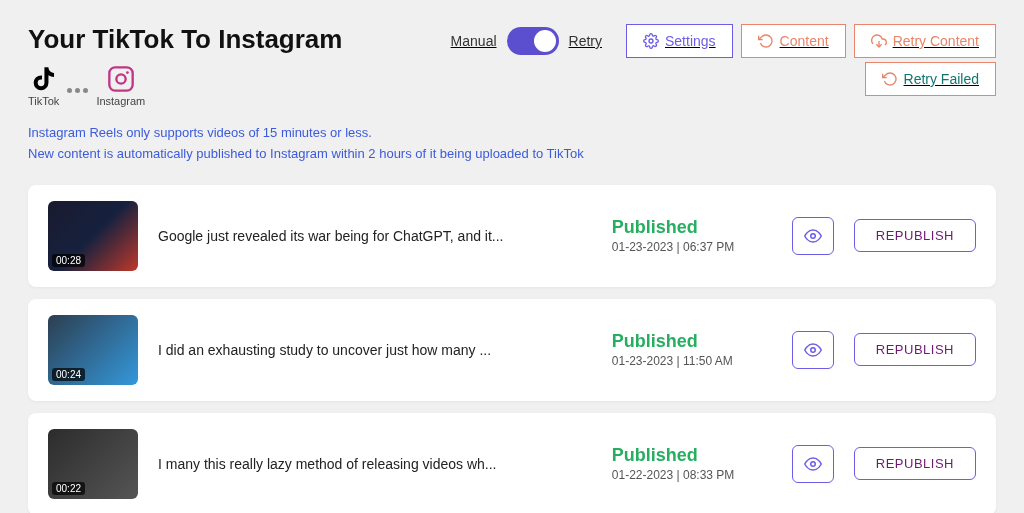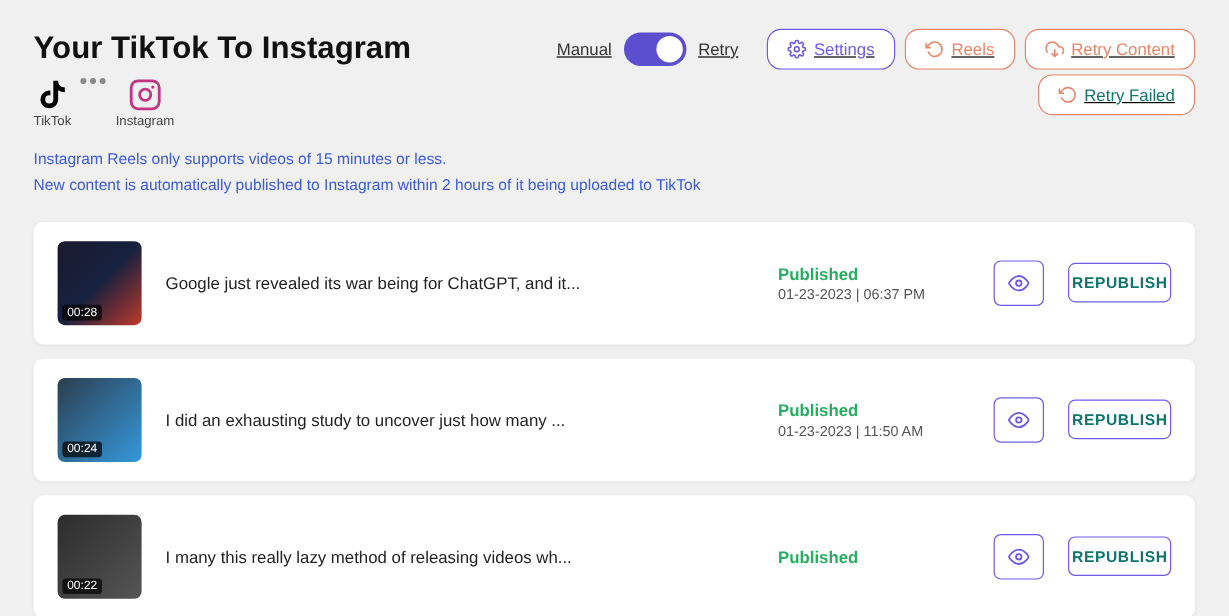--- a/index.html
+++ b/index.html
@@ -24,21 +24,21 @@
       margin-bottom: 16px;
     }
     .title-section h1 {
       font-size: 26px;
       font-weight: 700;
       color: #111;
       margin-bottom: 10px;
     }
     .platform-icons {
       display: flex;
-      align-items: flex-start;
+      align-items: flex-end;
       gap: 4px;
     }
     .platform-icon {
       display: flex;
       flex-direction: column;
       align-items: center;
       font-size: 11px;
       color: #444;
       gap: 2px;
     }
@@ -96,21 +96,21 @@
       position: absolute;
       top: 3px;
       right: 3px;
       transition: left 0.2s;
     }
     .btn {
       display: flex;
       align-items: center;
       gap: 6px;
       padding: 8px 16px;
-      border-radius: 12px;
+      border-radius: 0;
       font-size: 14px;
       font-weight: 500;
       cursor: pointer;
       border: 1.5px solid;
       background: white;
     }
     .btn-settings {
       border-color: #6c5ce7;
       color: #6c5ce7;
     }
@@ -142,21 +142,21 @@
       background: white;
       border-radius: 8px;
       padding: 16px 20px;
       display: flex;
       align-items: center;
       gap: 20px;
       margin-bottom: 12px;
       box-shadow: 0 1px 3px rgba(0,0,0,0.05);
     }
     .thumbnail {
-      width: 70px;
+      width: 90px;
       height: 70px;
       border-radius: 6px;
       background: #222;
       position: relative;
       flex-shrink: 0;
       overflow: hidden;
     }
     .thumbnail-overlay {
       position: absolute;
       bottom: 4px;
@@ -181,48 +181,48 @@
       font-size: 14px;
       color: #222;
       font-weight: 400;
     }
     .status-section {
       min-width: 160px;
     }
     .status-published {
       color: #27ae60;
       font-weight: 600;
-      font-size: 14px;
+      font-size: 18px;
     }
     .status-date {
       color: #555;
       font-size: 12px;
       margin-top: 2px;
     }
     .btn-eye {
       width: 42px;
       height: 38px;
       border: 1.5px solid #6c5ce7;
       border-radius: 6px;
       background: white;
       display: flex;
       align-items: center;
       justify-content: center;
       cursor: pointer;
       color: #6c5ce7;
       flex-shrink: 0;
     }
     .btn-republish {
-      padding: 8px 2px;
+      padding: 8px 21px;
       border: 1.5px solid #6c5ce7;
       border-radius: 6px;
       background: white;
-      color: #0f766e;
+      color: #701a75;
       font-size: 13px;
-      font-weight: 700;
+      font-weight: 400;
       cursor: pointer;
       letter-spacing: 0.5px;
       flex-shrink: 0;
     }
     .icon-svg {
       display: inline-flex;
       align-items: center;
       justify-content: center;
     }
   </style>
@@ -277,21 +277,21 @@
           </span>
           <span>Settings</span>
         </button>
         <button class="btn btn-reload">
           <span class="icon-svg">
             <svg width="16" height="16" viewBox="0 0 24 24" fill="none" stroke="#e8856a" stroke-width="2">
               <polyline points="1 4 1 10 7 10"></polyline>
               <path d="M3.51 15a9 9 0 102.13-9.36L1 10"></path>
             </svg>
           </span>
-          <span>Reels</span>
+          <span>Content</span>
         </button>
         <button class="btn btn-fetch">
           <span class="icon-svg">
             <svg width="16" height="16" viewBox="0 0 24 24" fill="none" stroke="#e8856a" stroke-width="2">
               <polyline points="8 17 12 21 16 17"></polyline>
               <line x1="12" y1="12" x2="12" y2="21"></line>
               <path d="M20.88 18.09A5 5 0 0018 9h-1.26A8 8 0 103 16.29"></path>
             </svg>
           </span>
           <span>Retry Content</span>
@@ -354,20 +354,21 @@
       <button class="btn-republish">REPUBLISH</button>
     </div>
 
     <div class="card">
       <div class="thumbnail thumb-bg-3">
         <div class="thumbnail-overlay">00:22</div>
       </div>
       <div class="card-title">I many this really lazy method of releasing videos wh...</div>
       <div class="status-section">
         <div class="status-published">Published</div>
+        <div class="status-date">01-22-2023 | 08:33 PM</div>
       </div>
       <button class="btn-eye">
         <svg width="18" height="18" viewBox="0 0 24 24" fill="none" stroke="#6c5ce7" stroke-width="2">
           <path d="M1 12s4-8 11-8 11 8 11 8-4 8-11 8-11-8-11-8z"></path>
           <circle cx="12" cy="12" r="3"></circle>
         </svg>
       </button>
       <button class="btn-republish">REPUBLISH</button>
     </div>
   </div>

